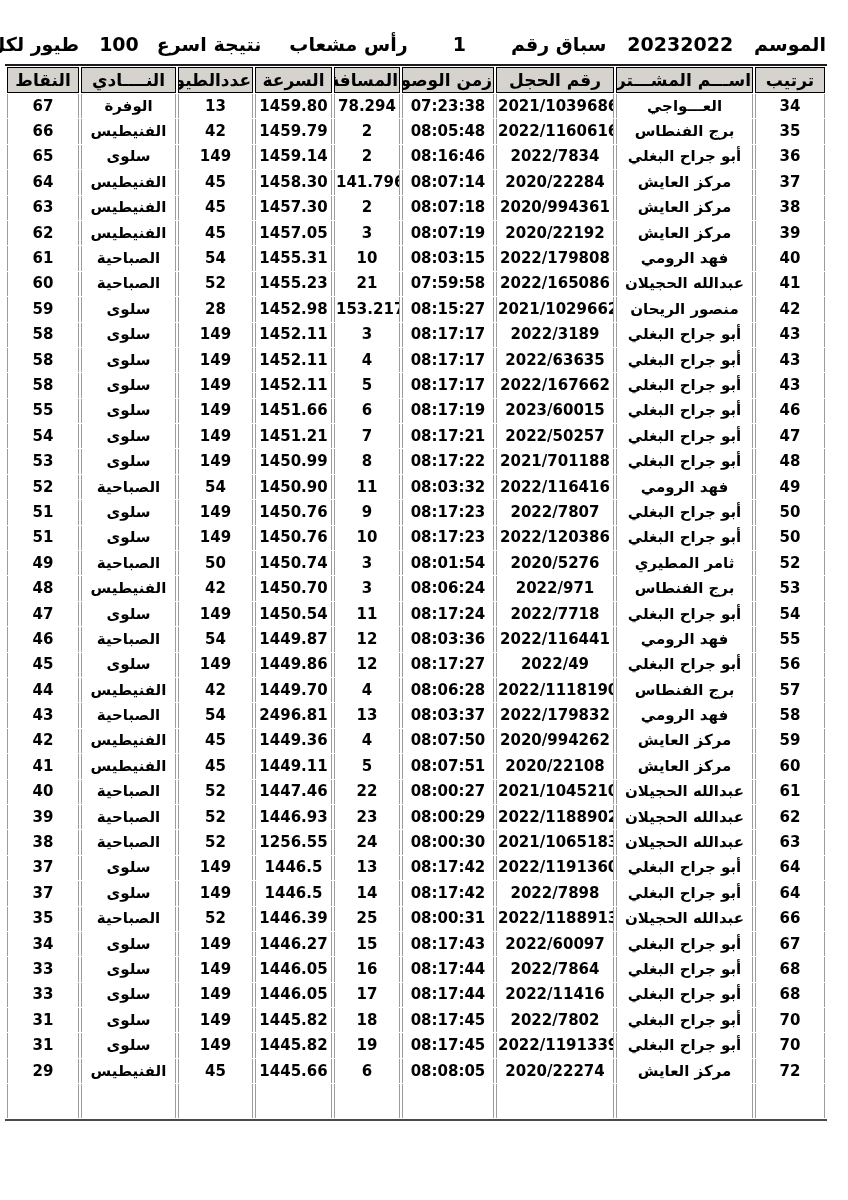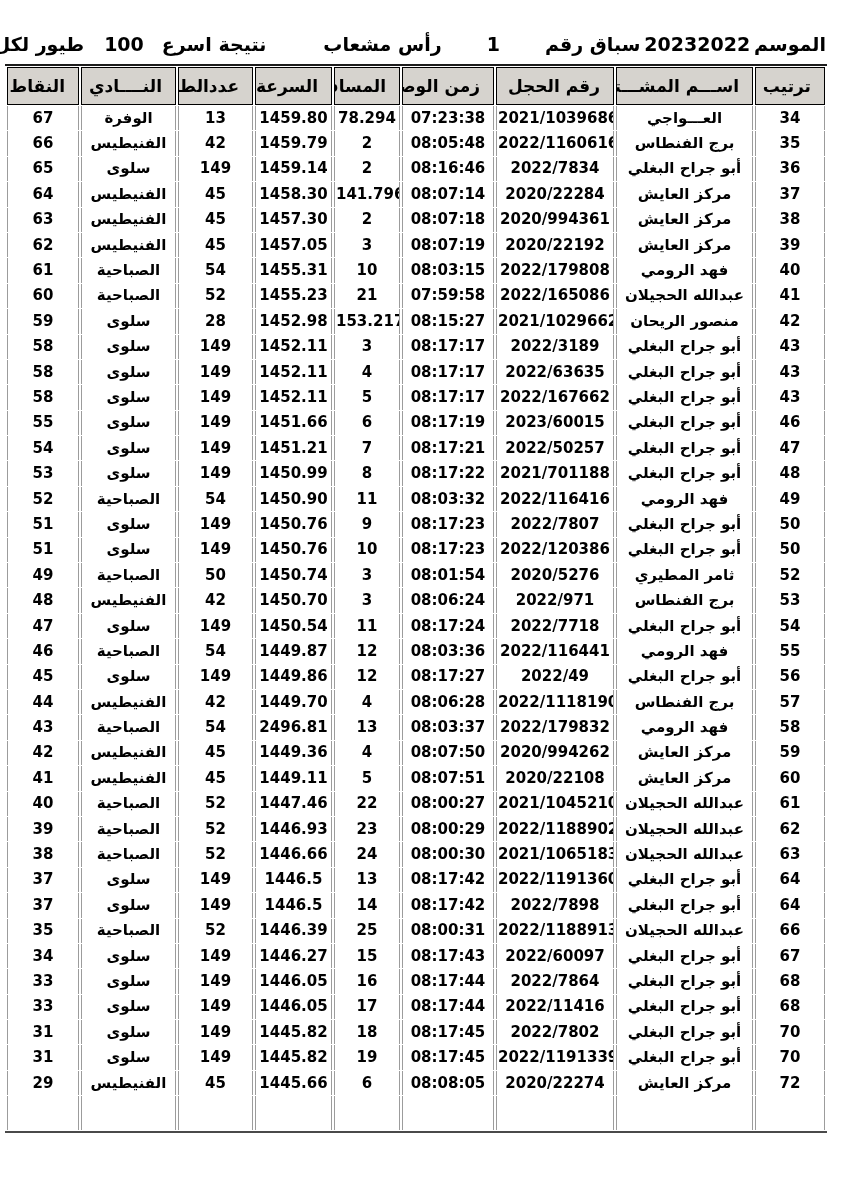--- a/index.html
+++ b/index.html
@@ -18,48 +18,48 @@
     position: absolute;
     top: 33px; right: 22px; left: 18px;
     display: flex;
     direction: rtl;
     align-items: baseline;
     font-weight: bold;
     font-size: 19px;
     white-space: nowrap;
   }
   .title-row .seg { display: inline-block; }
-  .g8  { margin-left: 4px; }
+  .g8  { margin-left: 21px; }
   .g12 { margin-left: 12px; }
   .g14 { margin-left: 20px; }
   .g18 { margin-left: 18px; }
   .g45 { margin-left: 45px; }
-  .g65 { margin-left: 57px; }
+  .g65 { margin-left: 28px; }
 
   
   table.results {
     position: absolute;
     top: 64px; right: 21px;
     width: 806px;
     direction: rtl;
     table-layout: fixed;
     border-collapse: separate;
     border-spacing: 2px 1px;
     border-top: 2px solid #1c1c1c;
     border-bottom: 2px solid #4a4a4a;
   }
   table.results th {
     background: #d6d3ce;
     border: 1px solid #000;
     font-weight: bold;
     font-size: 17px;
-    height: 38px;
+    height: 26px;
     text-align: center;
     vertical-align: middle;
-    padding: 0 13px;
+    padding: 0 1px;
     white-space: nowrap;
     overflow: hidden;
   }
   table.results tbody td {
     border-left: 1px solid #9c9c9c;
     border-right: 1px solid #9c9c9c;
     text-align: center;
     vertical-align: middle;
     font-weight: bold;
     font-size: 15px;
@@ -438,21 +438,21 @@
           <td class="col-birds">52</td>
           <td class="col-club">الصباحية</td>
           <td class="col-points">39</td>
         </tr>
         <tr>
           <td class="col-rank">63</td>
           <td class="col-name">عبدالله الحجيلان</td>
           <td class="col-ring">2021/1065183</td>
           <td class="col-time">08:00:30</td>
           <td class="col-distance">24</td>
-          <td class="col-speed">1446.66</td>
+          <td class="col-speed">1256.55</td>
           <td class="col-birds">52</td>
           <td class="col-club">الصباحية</td>
           <td class="col-points">38</td>
         </tr>
         <tr>
           <td class="col-rank">64</td>
           <td class="col-name">أبو جراح البغلي</td>
           <td class="col-ring">2022/1191360</td>
           <td class="col-time">08:17:42</td>
           <td class="col-distance">13</td>

